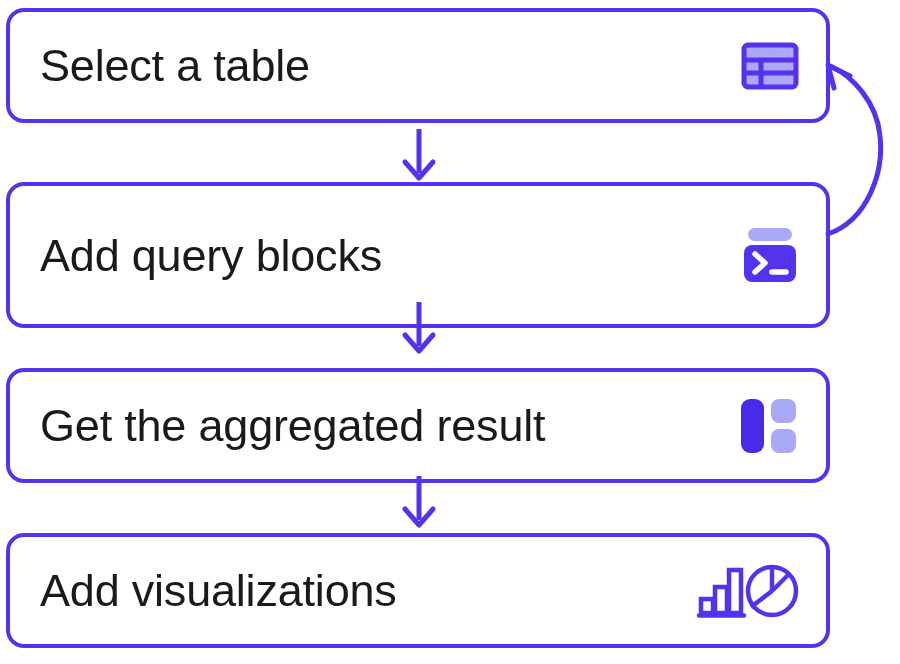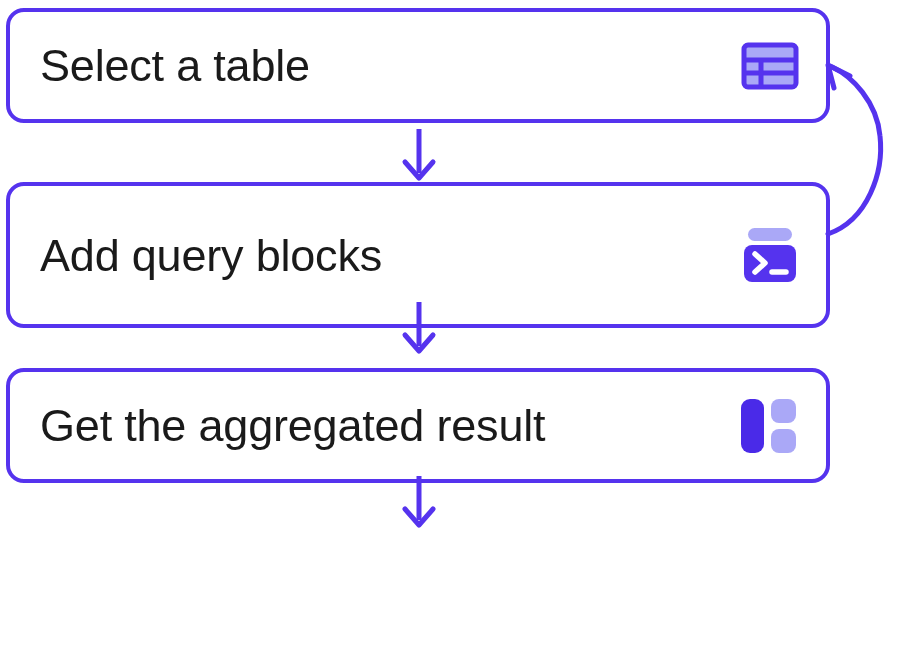--- a/index.html
+++ b/index.html
@@ -131,20 +131,39 @@
     </div>
   </div>
 
   <div class="down-arrow a3">
     <svg width="38" height="56" viewBox="0 0 38 56" aria-hidden="true">
       <line x1="19" y1="2" x2="19" y2="46" stroke="#5533ee" stroke-width="5" stroke-linecap="butt"></line>
       <path d="M 5 35 L 19 51 L 33 35" fill="none" stroke="#5533ee" stroke-width="5" stroke-linecap="round" stroke-linejoin="round"></path>
     </svg>
   </div>
 
+  <div class="step-box b4">
+    <div class="step-label">Add visualizations</div>
+    <div class="step-icon">
+      <svg width="100" height="56" viewBox="0 0 100 56" aria-hidden="true">
+        <g fill="none" stroke="#5533ee" stroke-width="4.5" stroke-linejoin="miter">
+
+          <rect x="3" y="36" width="12" height="14"></rect>
+          <rect x="17" y="24" width="12" height="26"></rect>
+          <rect x="31" y="7" width="12" height="43"></rect>
+          <line x1="1" y1="52.5" x2="46" y2="52.5" stroke-linecap="round"></line>
+
+          <circle cx="74" cy="28" r="24"></circle>
+          <line x1="74" y1="28" x2="74" y2="4"></line>
+          <line x1="74" y1="28" x2="91" y2="11"></line>
+          <line x1="74" y1="28" x2="53" y2="44"></line>
+        </g>
+      </svg>
+    </div>
+  </div>
 
   <div class="loop-arrow">
     <svg width="88" height="200" viewBox="0 0 88 200" aria-hidden="true">
       <path d="M 16 182 C 56 168, 72 120, 68 84 C 65 50, 40 24, 20 15" fill="none" stroke="#5533ee" stroke-width="5" stroke-linecap="round"></path>
       <path d="M 38 24 L 16 13 L 22 36" fill="none" stroke="#5533ee" stroke-width="5" stroke-linecap="round" stroke-linejoin="round"></path>
     </svg>
   </div>
 
 </div>
 

